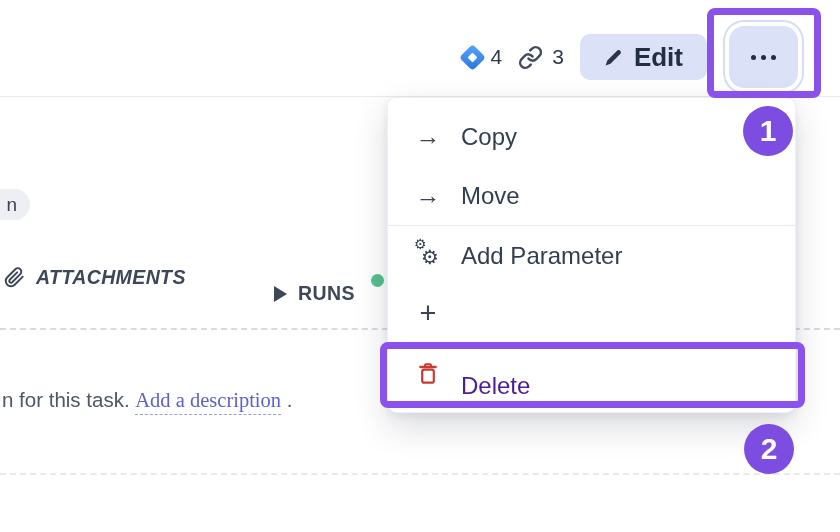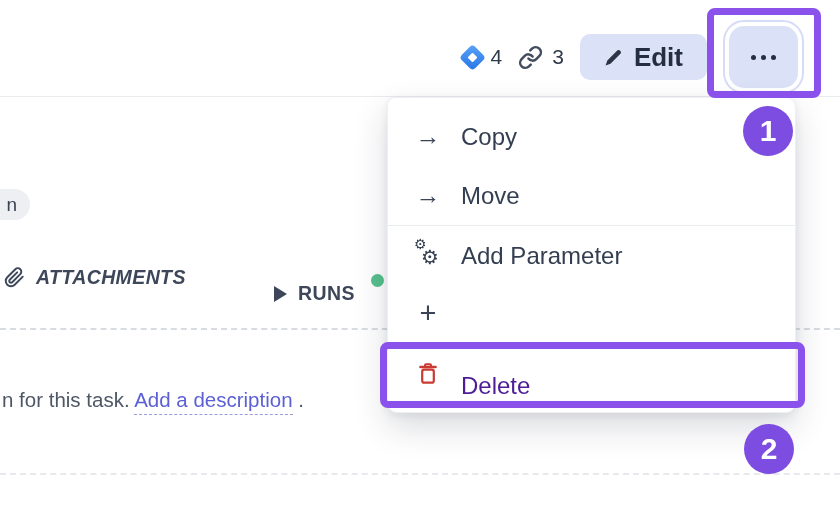--- a/index.html
+++ b/index.html
@@ -50,21 +50,21 @@
                border-radius:50%; background:#55c08d; }
 
   .dash-1 { position:absolute; left:0; top:328px; width:840px; height:0;
             border-top:2px dashed #d8dcE0; }
   .dash-2 { position:absolute; left:0; top:473px; width:840px; height:0;
             border-top:2px dashed #e7e9ec; }
 
   .desc { position:absolute; left:2px; top:388px; font-size:20.5px; color:#4d5765;
           white-space:nowrap; }
   .desc a { color:#5c60d4; text-decoration:none; border-bottom:1px dashed #9a9ce0;
-            padding-bottom:3px; cursor:pointer; }
+            padding-bottom:3px; cursor:pointer;font-family:Liberation Serif, serif; }
 
   
   .menu { position:absolute; left:387px; top:97px; width:409px; z-index:5;
           background:#fff; border:1px solid #eef0f3; border-radius:10px;
           border-top-left-radius:8px;
           box-shadow:0 14px 34px rgba(25,32,56,.16), 0 3px 8px rgba(25,32,56,.07);
           padding:9px 0; }
   .menu-item { height:59px; display:flex; align-items:center; padding-left:27px; cursor:pointer; }
   .mi-icon { width:26px; height:26px; display:flex; align-items:center; justify-content:center;
              margin-right:20px; color:#333e51; flex:0 0 26px; position:relative; }

